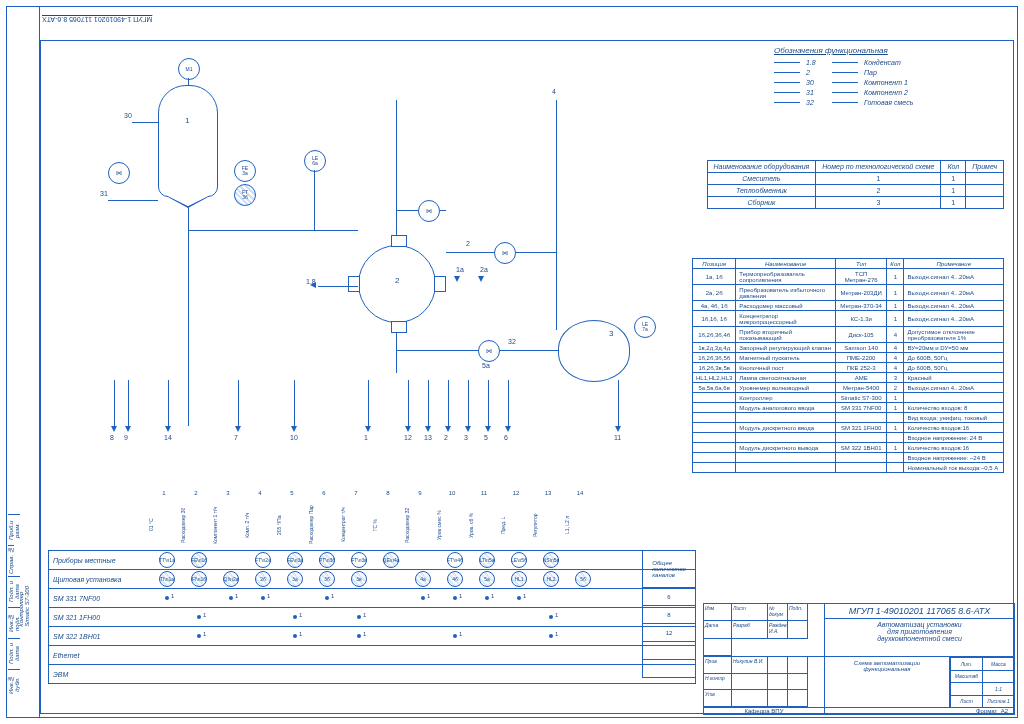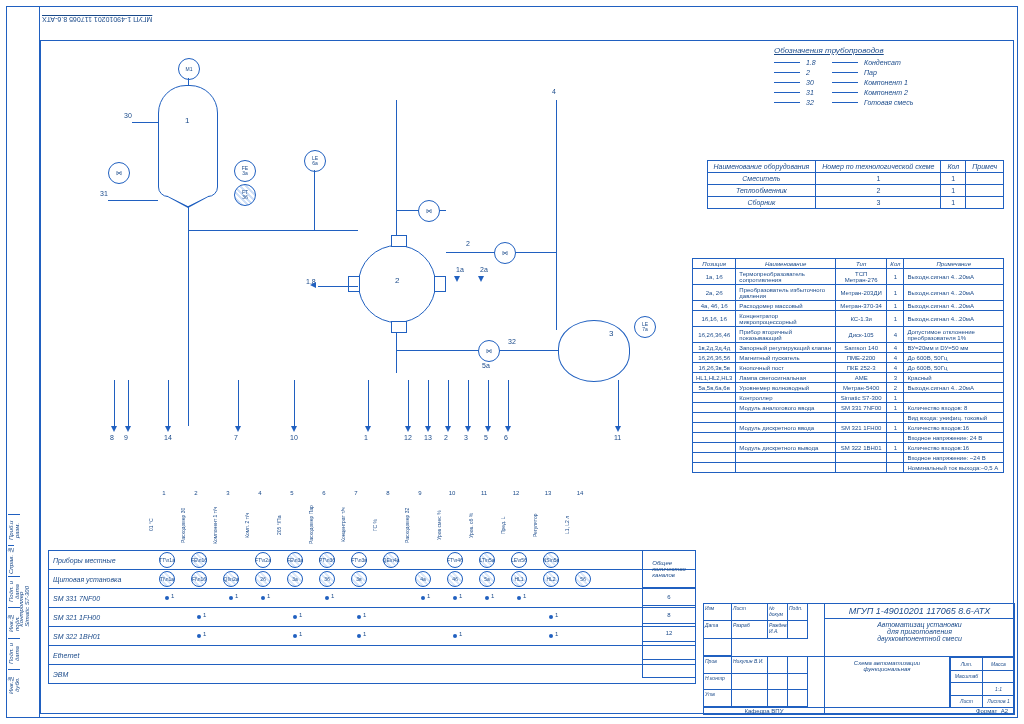--- a/index.html
+++ b/index.html
@@ -211,21 +211,21 @@
 <div class="left-bot">
   <div>Приб.и разм.</div>
     <div>Справ. №</div>
     <div>Подп. и дата</div>
   <div>Инв.№ подл.</div>
     <div>Подп. и дата</div>
     <div>Инв.№ дубл.</div>
 </div>
 
 <div class="pipe-legend">
-  <div class="title">Обозначения трубопроводов</div>
+  <div class="title">Обозначения функциональная</div>
   <div id="pipe-rows">
       <div class="pipe-row">
         <span class="pipe-seg"></span>
         <span class="pipe-code">1.8</span>
         <span class="pipe-seg"></span>
         <span>Конденсат</span>
       </div>
       <div class="pipe-row">
         <span class="pipe-seg"></span>
         <span class="pipe-code">2</span>

